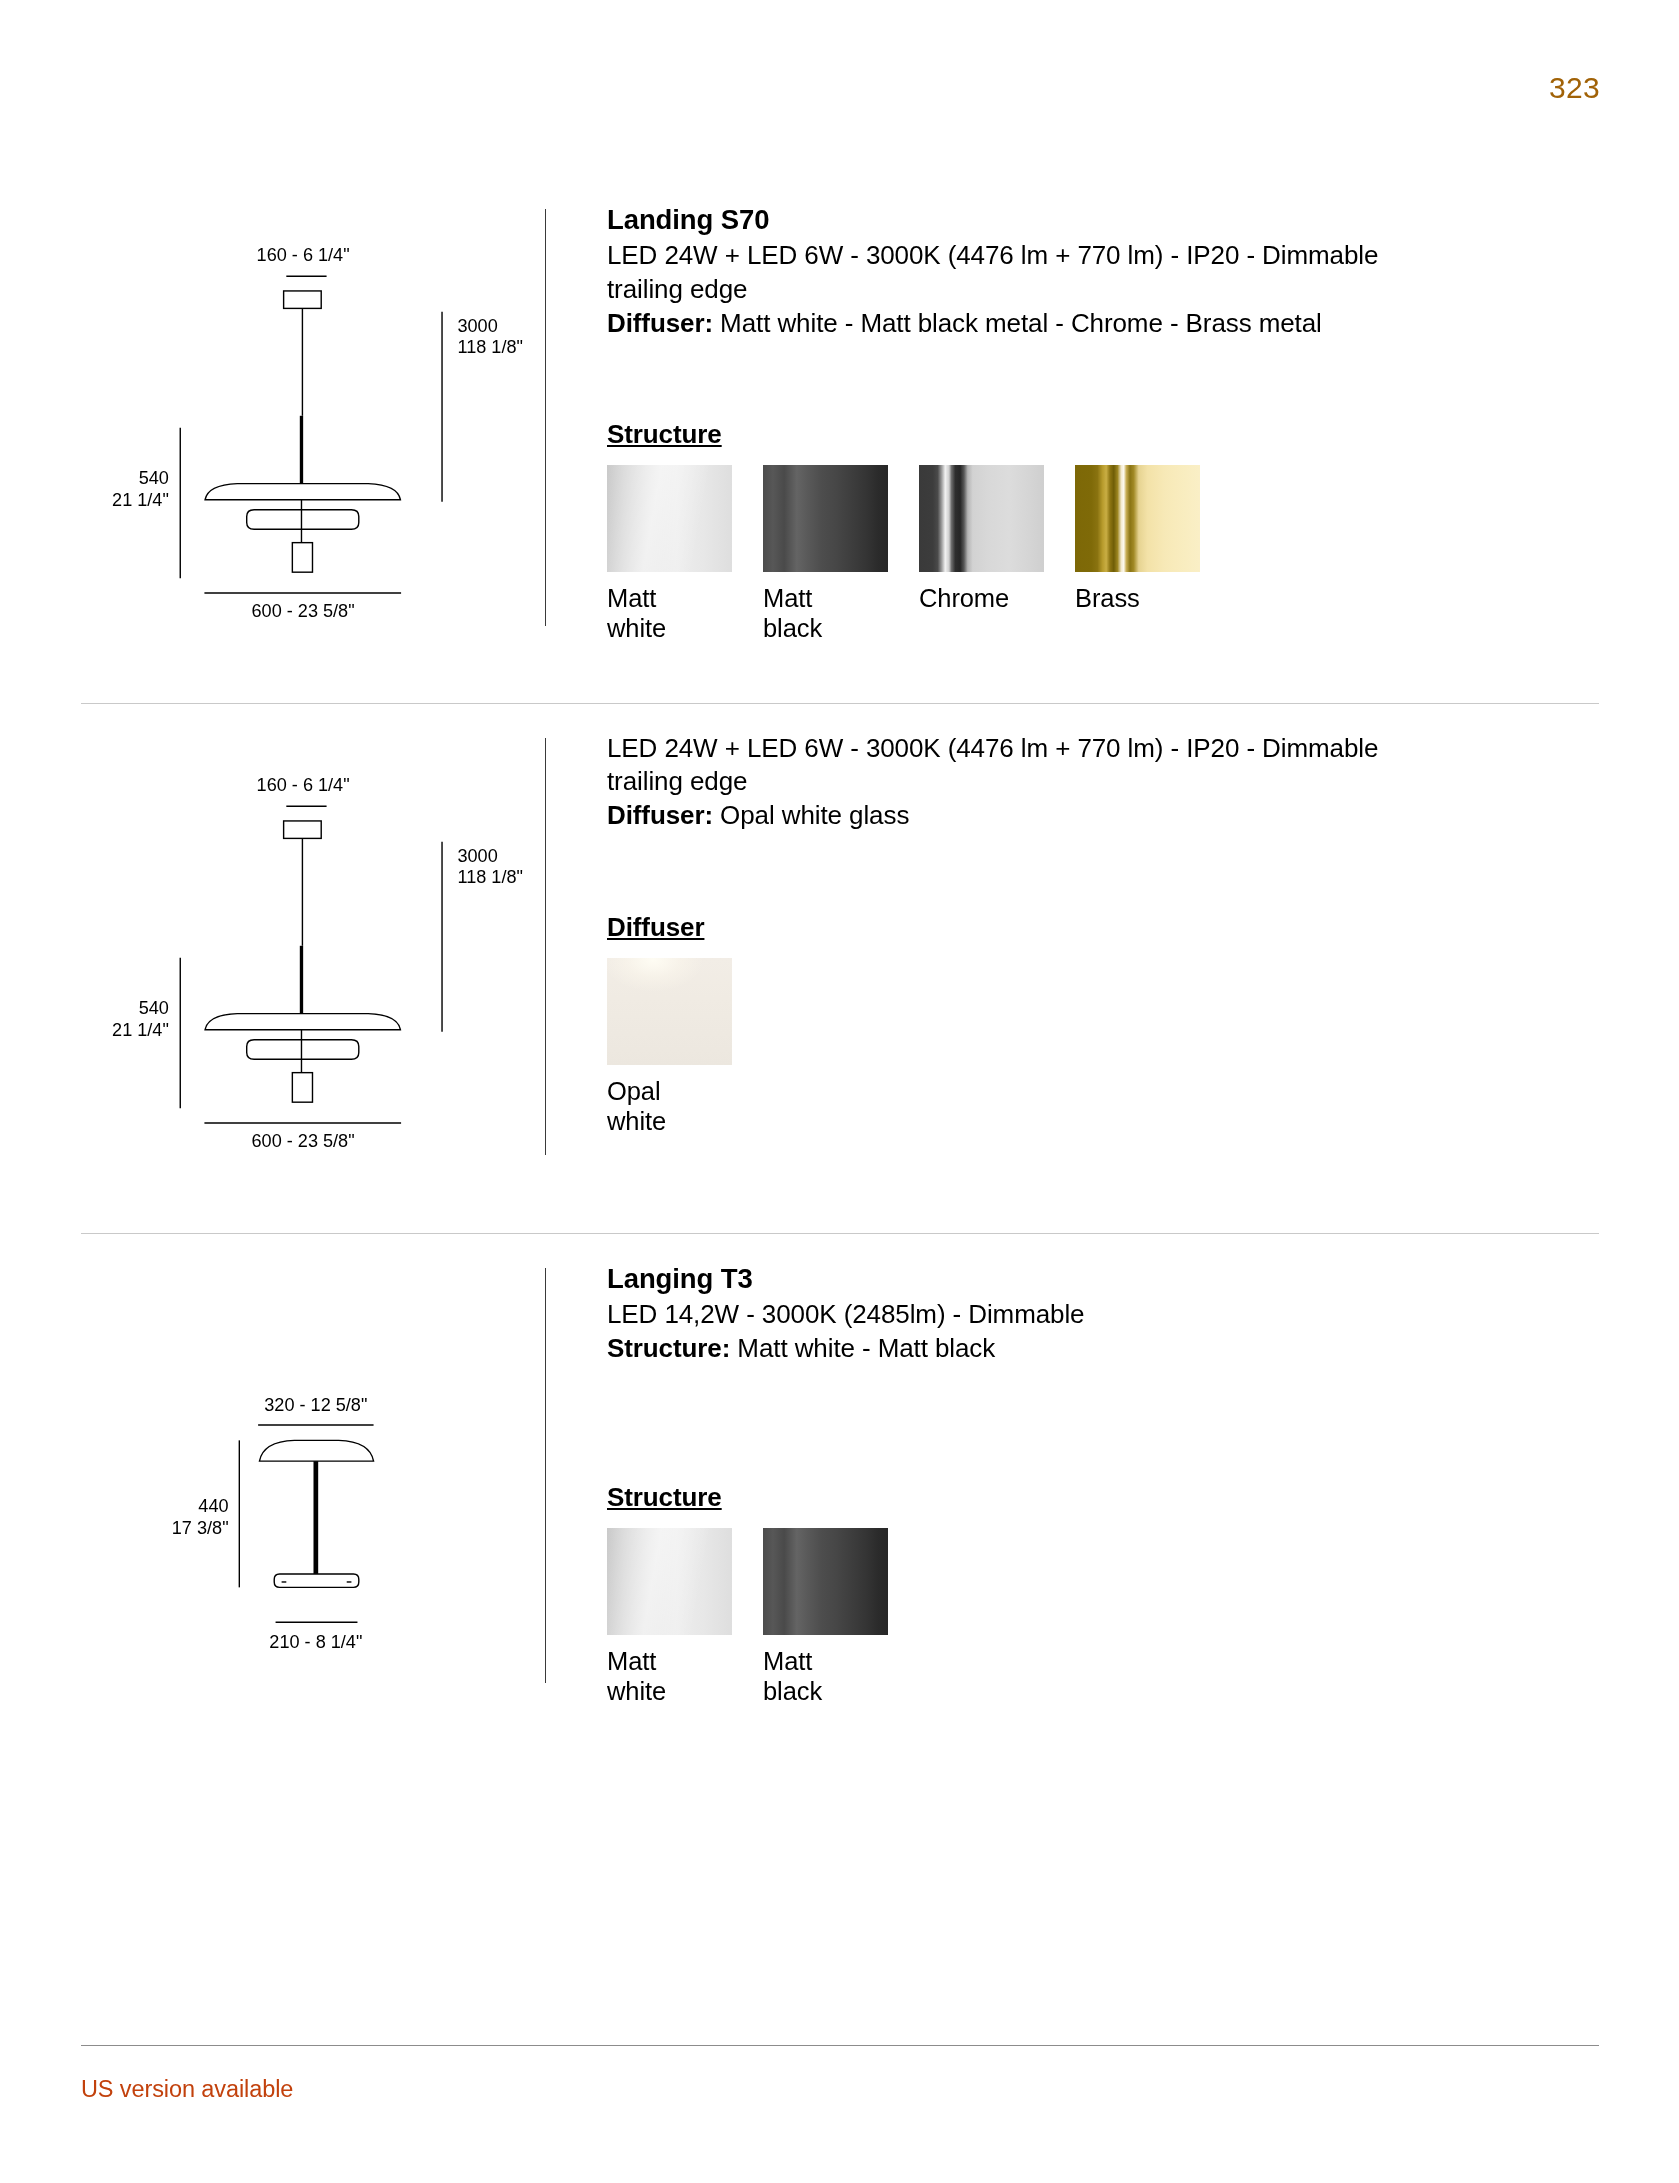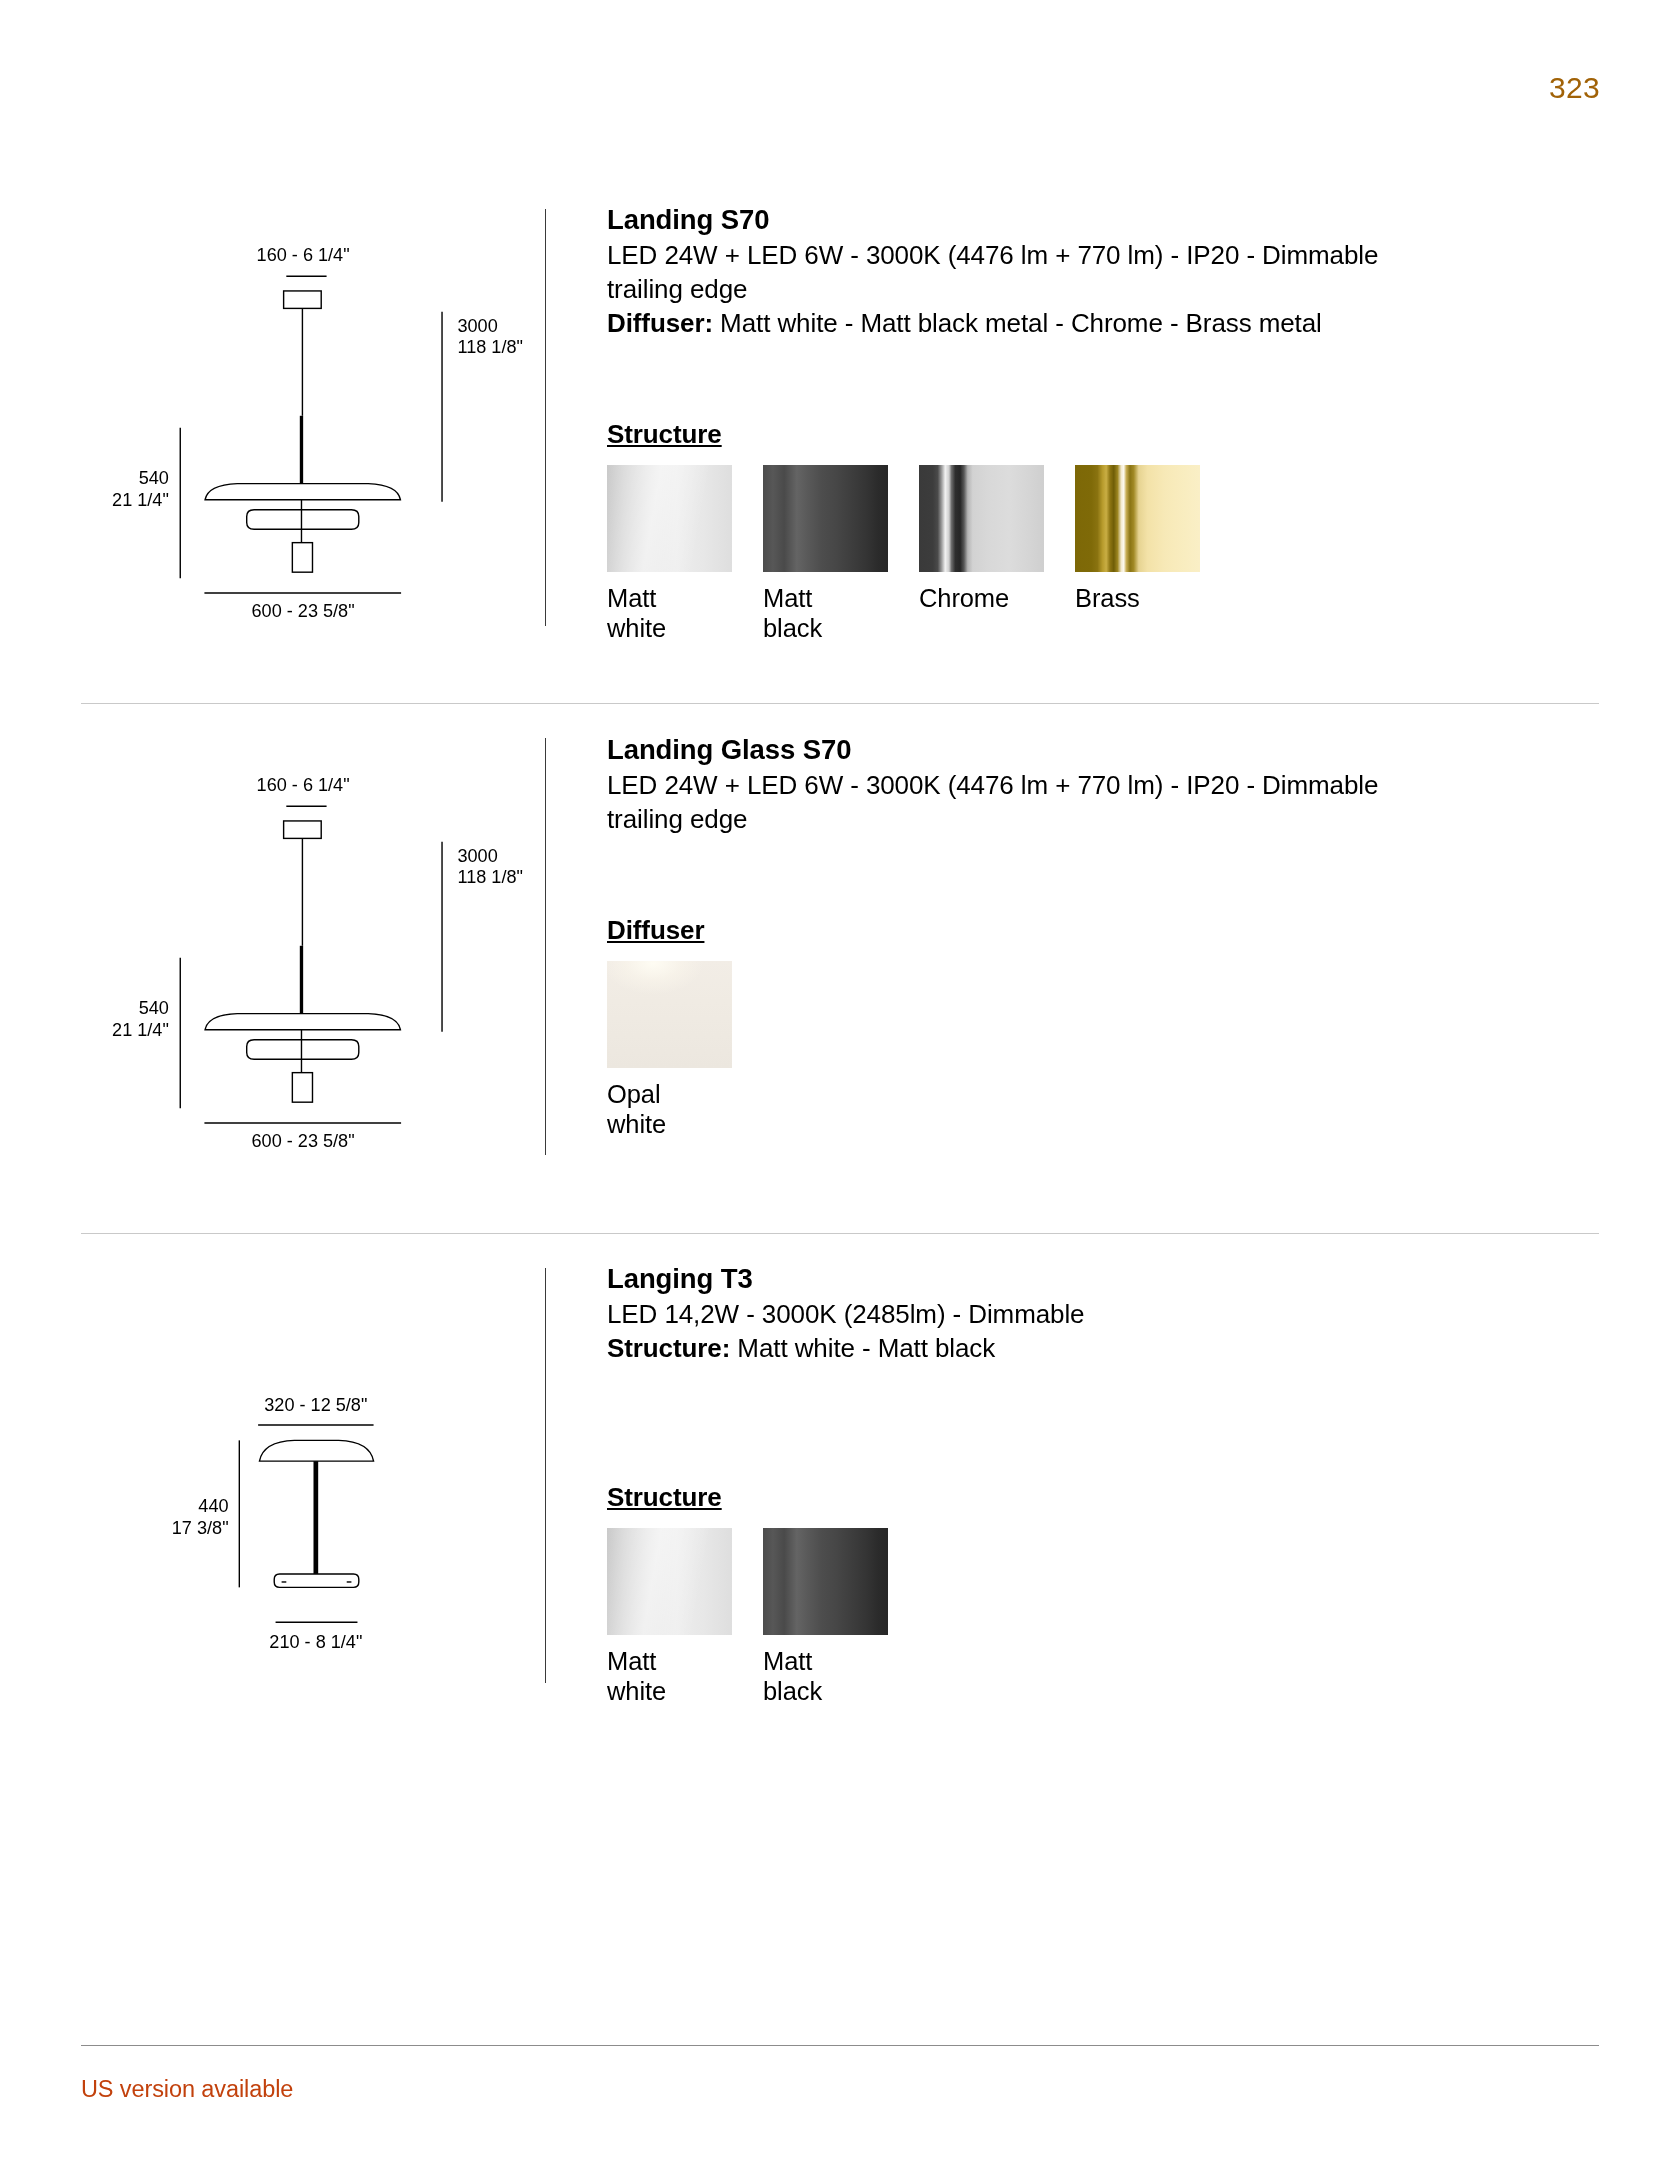--- a/index.html
+++ b/index.html
@@ -338,24 +338,24 @@
           </g>
         </svg>
       </div>
     </div>
 
     <div class="divider-col">
       <div class="vrule" style="height:417px; top:6.7px;"></div>
     </div>
 
     <div class="info-col">
-      <h2 class="product-title">Landing Glass S70</h2>
       <p class="product-spec">
         <span class="spec-line">LED 24W + LED 6W - 3000K (4476 lm + 770 lm) - IP20 - Dimmable</span>
         <span class="spec-line">trailing edge</span>
+        <span class="spec-line"><span class="spec-label">Diffuser:</span><span> Opal white glass</span></span>
       </p>
 
       <div style="height:79px;"></div>
 
       <h3 class="swatch-group-title">Diffuser</h3>
       <div class="swatch-row">
         <div class="swatch-cell">
           <span class="swatch-chip chip-opal-white"></span>
           <div class="swatch-label">Opal
 white</div>

